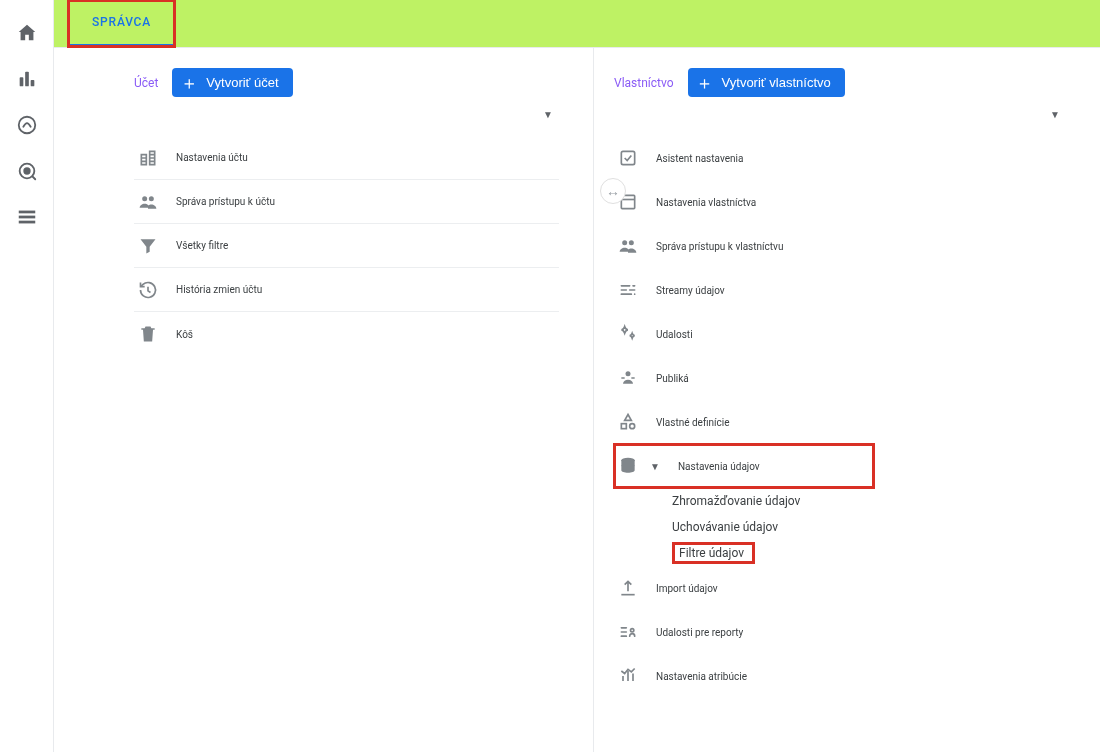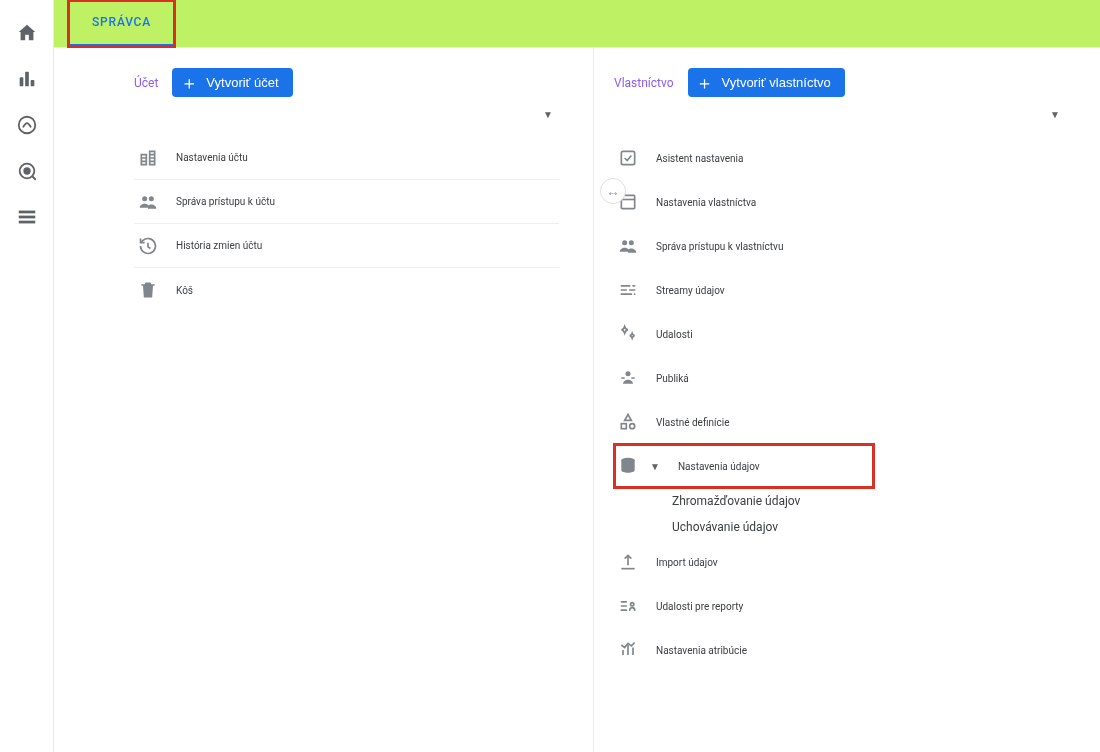--- a/index.html
+++ b/index.html
@@ -229,20 +229,28 @@
           </div>
           <div class="item">
             <span class="ico">
               <svg viewBox="0 0 24 24" fill="currentColor">
                   <circle cx="8" cy="8" r="3"></circle>
                   <circle cx="16" cy="8" r="3"></circle>
                   <path d="M2 19c0-3 3-5 6-5s6 2 6 5H2zm10 0c0-1.3.5-2.5 1.3-3.4 1-.4 2-.6 2.7-.6 3 0 6 2 6 5h-10v-1z"></path>
                 </svg>
             </span>
             <span class="txt">Správa prístupu k účtu</span>
+          </div>
+          <div class="item">
+            <span class="ico">
+              <svg viewBox="0 0 24 24" fill="currentColor">
+                  <path d="M3 4h18l-7 9v6l-4 2v-8L3 4z"></path>
+                </svg>
+            </span>
+            <span class="txt">Všetky filtre</span>
           </div>
           <div class="item">
             <span class="ico">
               <svg viewBox="0 0 24 24" fill="none" stroke="currentColor" stroke-width="2">
                   <path d="M3 12a9 9 0 1 0 3-6.7L3 8"></path>
                   <path d="M3 3v5h5"></path>
                   <path d="M12 8v5l3 2"></path>
                 </svg>
             </span>
             <span class="txt">História zmien účtu</span>
@@ -344,20 +352,23 @@
                     <path d="M4 5v6c0 1.7 3.6 3 8 3s8-1.3 8-3V5"></path>
                     <path d="M4 11v6c0 1.7 3.6 3 8 3s8-1.3 8-3v-6"></path>
                   </svg>
               </span>
               <span class="caret-left">▼</span>
               <span class="txt">Nastavenia údajov</span>
             </div>
             <div class="sub">
               <div class="subitem">Zhromažďovanie údajov</div>
               <div class="subitem">Uchovávanie údajov</div>
+              <div class="subitem">
+                <span class="hl-box">Filtre údajov</span>
+              </div>
             </div>
           </div>
 
           <div class="item">
             <span class="ico">
               <svg viewBox="0 0 24 24" fill="none" stroke="currentColor" stroke-width="2">
                   <path d="M12 16V4M8 8l4-4 4 4"></path>
                   <path d="M4 20h16"></path>
                 </svg>
             </span>

